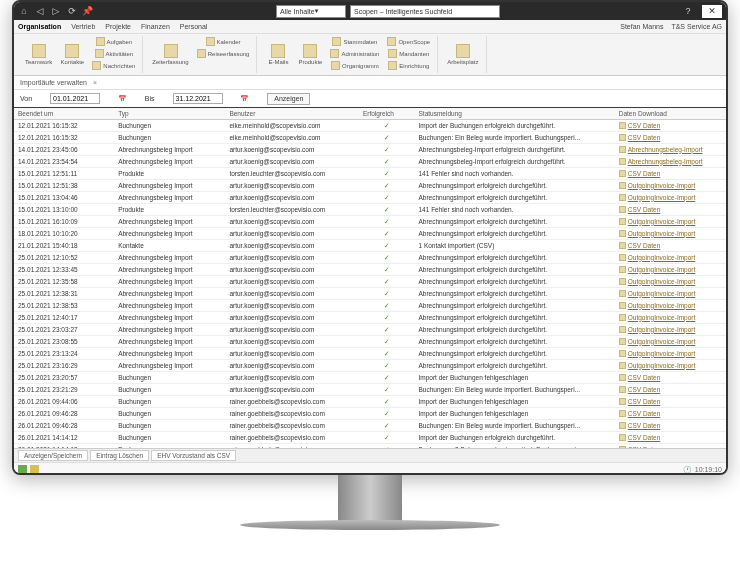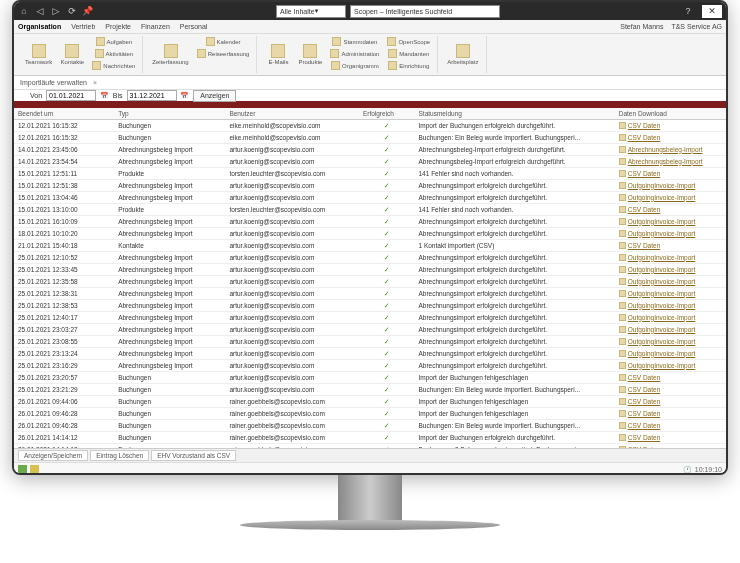--- a/index.html
+++ b/index.html
@@ -19,21 +19,21 @@
 .userbar{font-size:7px;color:#444;margin-left:auto;display:flex;gap:8px;align-items:center}
 .ribbon{height:42px;background:#f4f4f4;border-bottom:1px solid #ccc;display:flex;padding:2px 4px;gap:2px}
 .rgroup{display:flex;gap:2px;border-right:1px solid #ddd;padding:0 4px}
 .rbtn{display:flex;flex-direction:column;align-items:center;justify-content:center;font-size:6px;color:#555;padding:1px 3px;min-width:30px}
 .rbtn .ric{width:14px;height:14px;background:#e8d8a8;border:1px solid #c8b878;margin-bottom:1px}
 .rbtn.small{flex-direction:row;min-width:auto;gap:2px}
 .rbtn.small .ric{width:9px;height:9px;margin:0}
 .rsmcol{display:flex;flex-direction:column;gap:1px}
 .crumb{height:14px;background:#fff;border-bottom:1px solid #ddd;display:flex;align-items:center;padding:0 6px;font-size:7px;color:#555}
 .crumb .x{margin-left:6px;color:#888}
-.filterbar{height:18px;background:#fff;border-bottom:7px solid #7f1d1d;display:flex;align-items:center;padding:0 16px;gap:4px;font-size:7px;color:#333}
+.filterbar{height:18px;background:#fff;border-bottom:1px solid #7f1d1d;display:flex;align-items:center;padding:0 6px;gap:18px;font-size:7px;color:#333}
 .filterbar input{font-size:7px;width:50px;height:11px;border:1px solid #aaa;padding:0 2px}
 .filterbar .btn{height:12px;padding:0 6px;border:1px solid #aaa;background:#f8f8f8;font-size:7px;display:flex;align-items:center}
 .table-wrap{height:340px;overflow:auto;background:#fff}
 table{width:100%;border-collapse:collapse;font-size:6.5px;color:#333}
 th{text-align:left;padding:2px 4px;border-bottom:1px solid #ccc;background:#f8f8f8;font-weight:400;color:#555;position:sticky;top:0}
 td{padding:1.5px 4px;border-bottom:1px solid #eee;white-space:nowrap;overflow:hidden;text-overflow:ellipsis}
 td.chk{color:#4a8a2a;text-align:center;font-size:7px}
 td.dl{color:#8a6a1a}
 td.dl .dlicon{display:inline-block;width:7px;height:7px;background:#e8d8a8;border:1px solid #c8b878;margin-right:2px;vertical-align:middle}
 td.dl .dltxt{text-decoration:underline}

